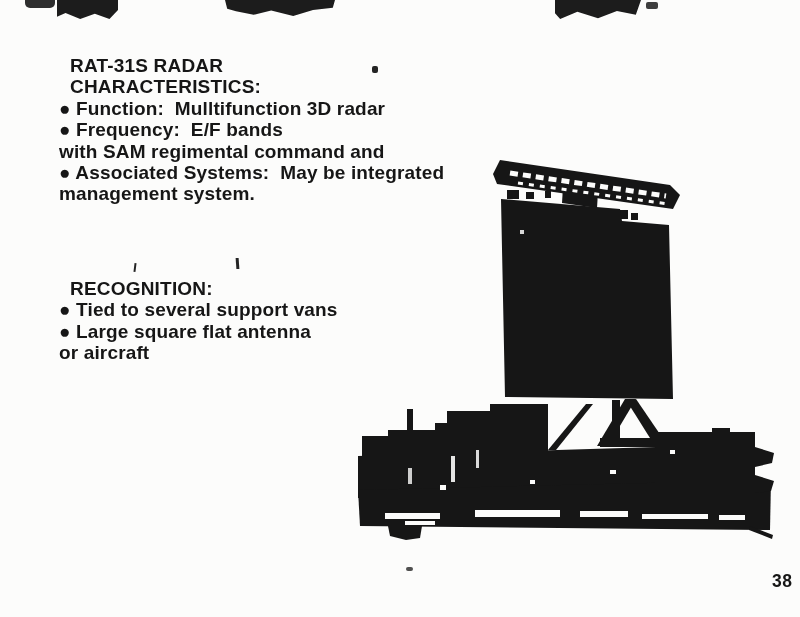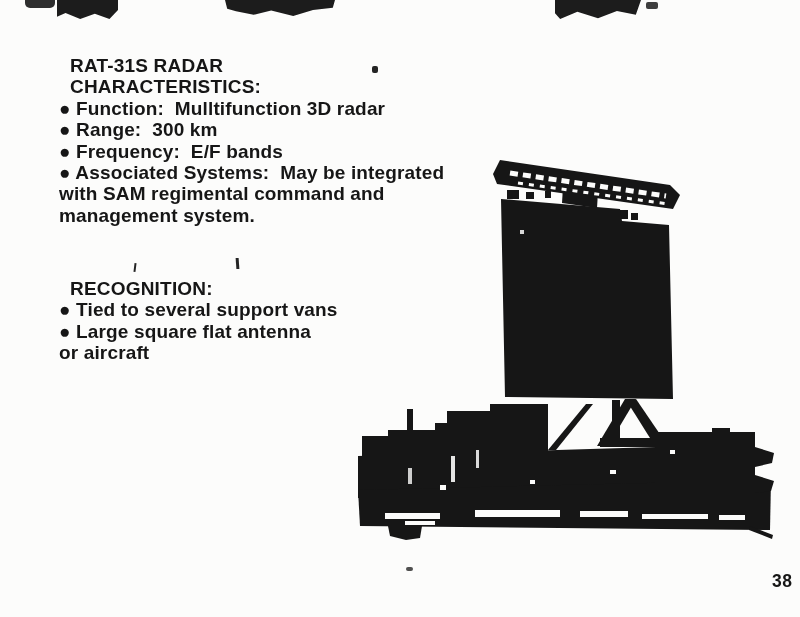--- a/index.html
+++ b/index.html
@@ -58,24 +58,23 @@
 
 <div class="tick tick-1"></div>
 <div class="tick tick-2"></div>
 <div class="tick tick-3"></div>
 <div class="tick tick-4"></div>
 
 <section class="textblock" id="characteristics">
   <div class="h">RAT-31S RADAR</div>
   <div class="h">CHARACTERISTICS:</div>
   <div class="ln">● Function:  Mulltifunction 3D radar</div>
-  <div class="ln">● Range:  300 km</div>
   <div class="ln">● Frequency:  E/F bands</div>
+  <div class="ln">with SAM regimental command and</div>
   <div class="ln">● Associated Systems:  May be integrated</div>
-  <div class="ln">with SAM regimental command and</div>
   <div class="ln">management system.</div>
 </section>
 
 <section class="textblock" id="recognition">
   <div class="h">RECOGNITION:</div>
   <div class="ln">● Tied to several support vans</div>
   <div class="ln">● Large square flat antenna</div>
   <div class="ln">or aircraft</div>
 </section>
 

